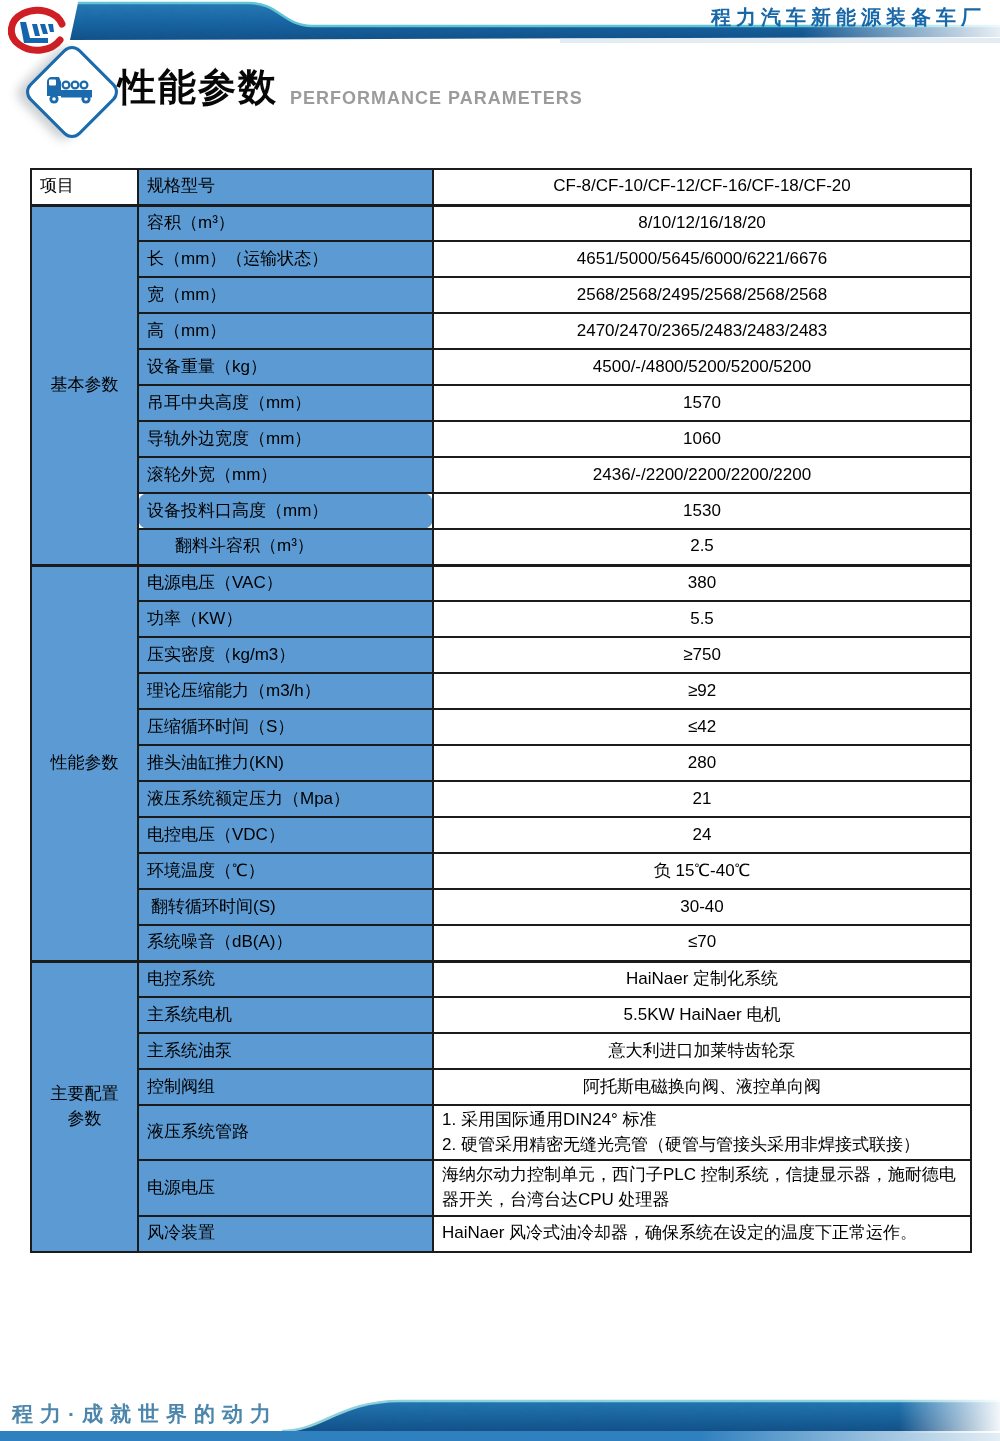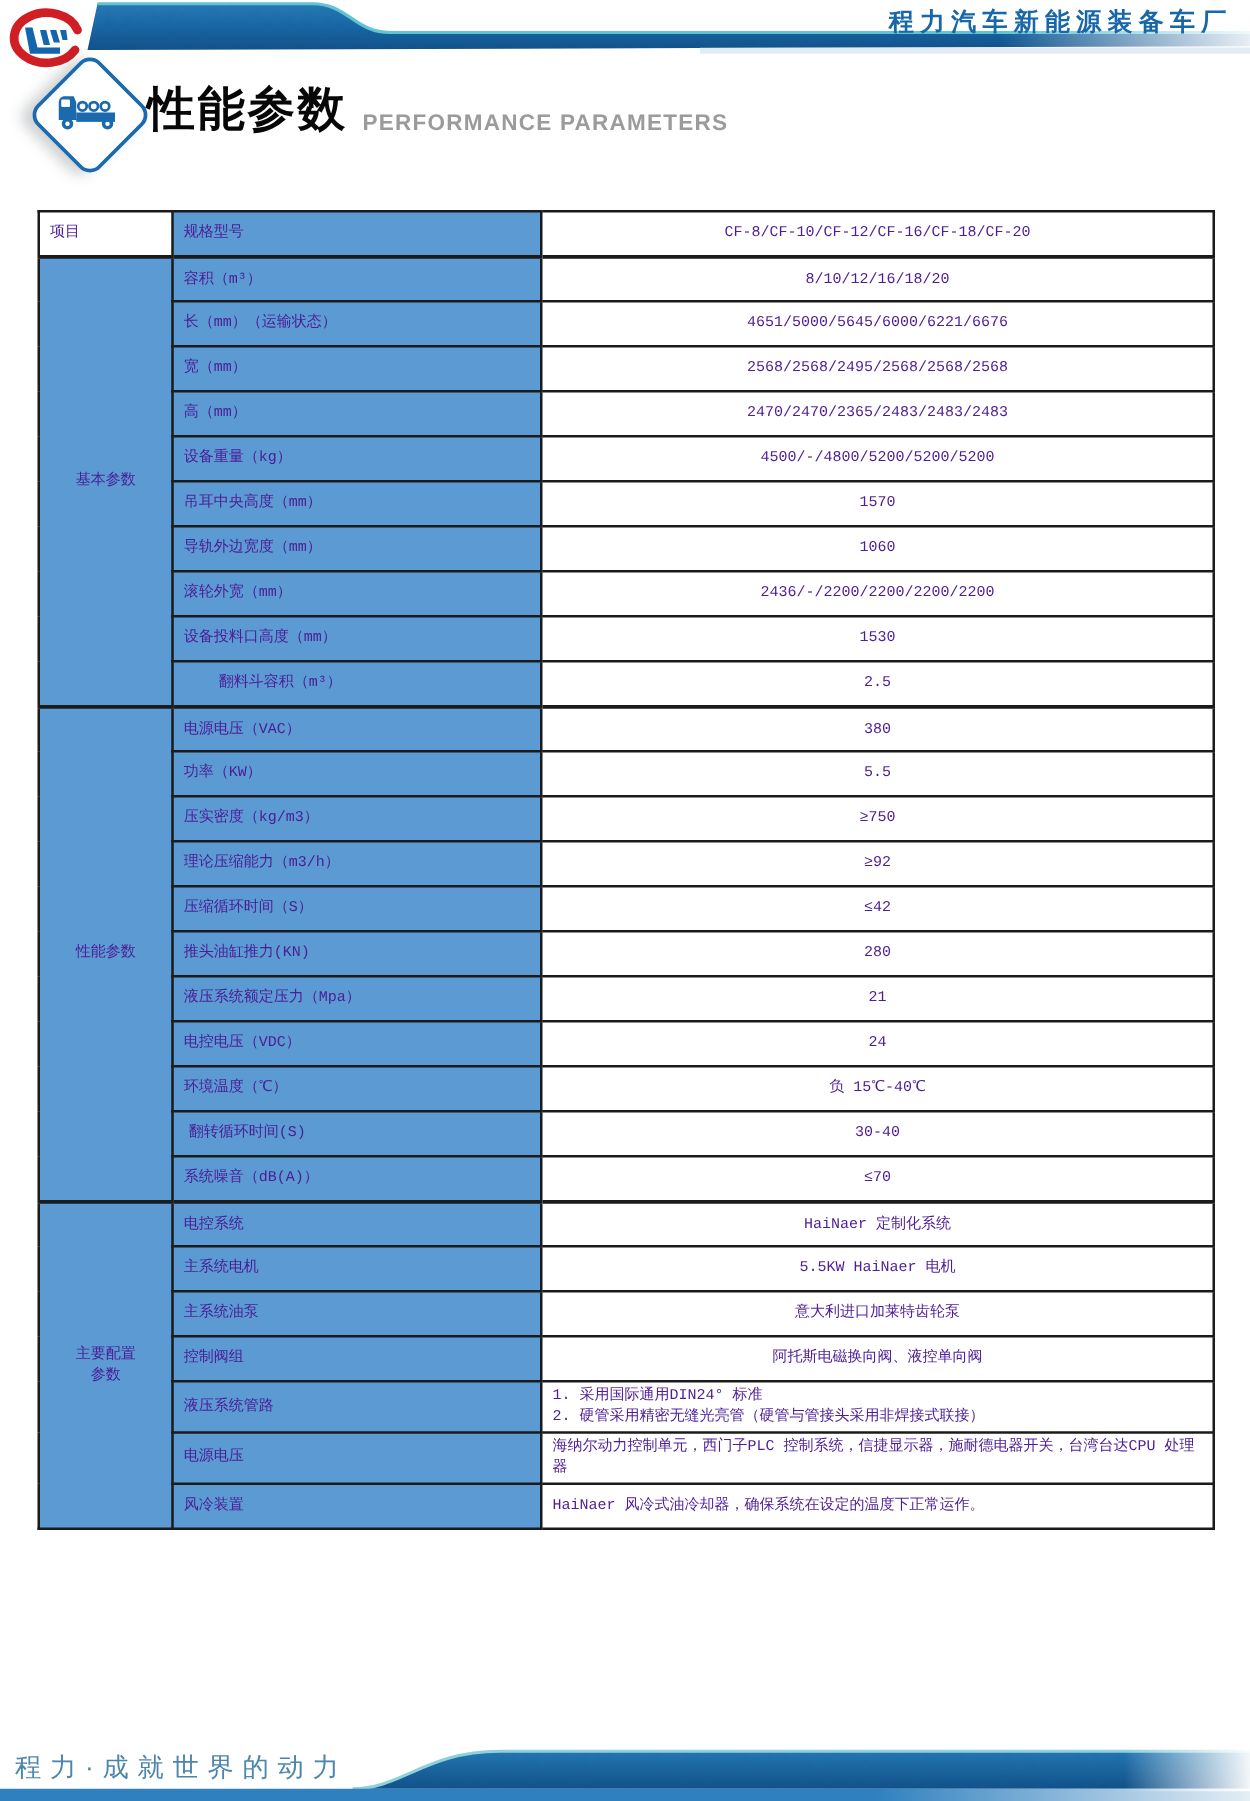--- a/index.html
+++ b/index.html
@@ -19,35 +19,35 @@
            box-shadow:-5px 7px 10px rgba(60,70,80,.25);}
   .diamond-inner{position:absolute;left:22px;top:18px;width:52px;height:46px;}
   .page-title{position:absolute;left:96px;top:14px;font-size:38px;font-weight:bold;color:#070707;
               letter-spacing:2px;}
   .page-subtitle{position:absolute;left:268px;top:40px;font-size:18px;font-weight:bold;color:#9b9b9b;
                  letter-spacing:1px;white-space:nowrap;}
 
   
   table.spec{position:absolute;left:30px;top:168px;width:940px;border-collapse:collapse;
              table-layout:fixed;
-             font-family:Liberation Mono, monospace;font-size:12px;color:#4c1d95;}
+             font-family:Liberation Sans, sans-serif;font-size:17px;color:#000000;}
   table.spec td,table.spec th{border:2px solid #1b1b1b;padding:2px 8px;font-weight:normal;
              line-height:1.45;}
   table.spec tr{height:36px;}
   td.group-cell{background:#5b9ad3;text-align:center;vertical-align:middle;
                 white-space:pre-line;padding:2px 4px;}
   th.item-cell{background:#ffffff;text-align:left;padding-left:14px;}
   td.label-cell{background:#5b9ad3;text-align:left;padding-left:16px;}
   td.value-cell{background:#ffffff;text-align:center;}
   td.value-left{text-align:left;padding-left:10px;margin-top:42px;}
   tr.group-start td{border-top-width:3px;}
 
   
   .footer-svg{position:absolute;left:0;bottom:0;width:1000px;height:48px;display:block;}
-  .slogan{position:absolute;left:12px;bottom:13px;font-size:21px;font-weight:normal;color:#4d86ab;
+  .slogan{position:absolute;left:12px;bottom:13px;font-size:21px;font-weight:bold;color:#4d86ab;
           letter-spacing:7px;white-space:nowrap;}
 </style>
 </head>
 <body>
 
 <div class="page">
 
   <svg class="top-banner-svg" viewBox="0 0 1000 60">
     <defs>
       <linearGradient id="bannerGrad" x1="0" y1="0" x2="0" y2="1">
@@ -140,21 +140,21 @@
         </tr>
         <tr>
           <td class="label-cell" style="white-space: pre-line;">导轨外边宽度（mm）</td>
           <td class="value-cell" style="white-space: pre-line;">1060</td>
         </tr>
         <tr>
           <td class="label-cell" style="white-space: pre-line;">滚轮外宽（mm）</td>
           <td class="value-cell" style="white-space: pre-line;">2436/-/2200/2200/2200/2200</td>
         </tr>
         <tr>
-          <td class="label-cell" style="white-space: pre-line;">设备投料口高度（mm）</td>
+          <td class="label-cell" style="white-space: pre-line; border-radius: 10px;">设备投料口高度（mm）</td>
           <td class="value-cell" style="white-space: pre-line;">1530</td>
         </tr>
         <tr>
           <td class="label-cell" style="white-space: pre-line; padding-left: 36px;">翻料斗容积（m³）</td>
           <td class="value-cell" style="white-space: pre-line;">2.5</td>
         </tr>
         <tr class="group-start">
           <td class="group-cell" rowspan="11" style="white-space: pre-line;">性能参数</td>
           <td class="label-cell" style="white-space: pre-line;">电源电压（VAC）</td>
           <td class="value-cell" style="white-space: pre-line;">380</td>

